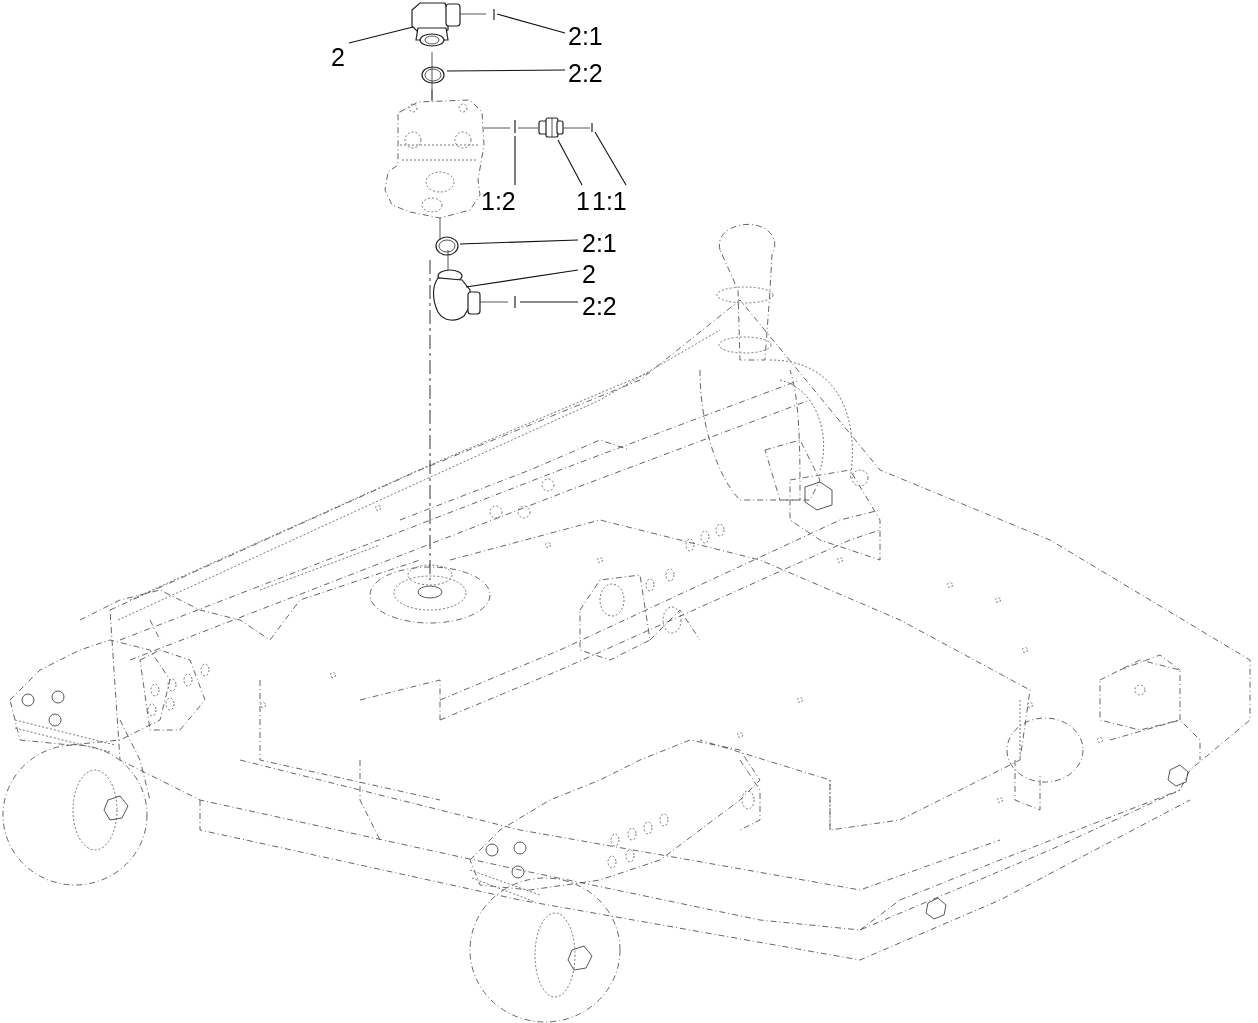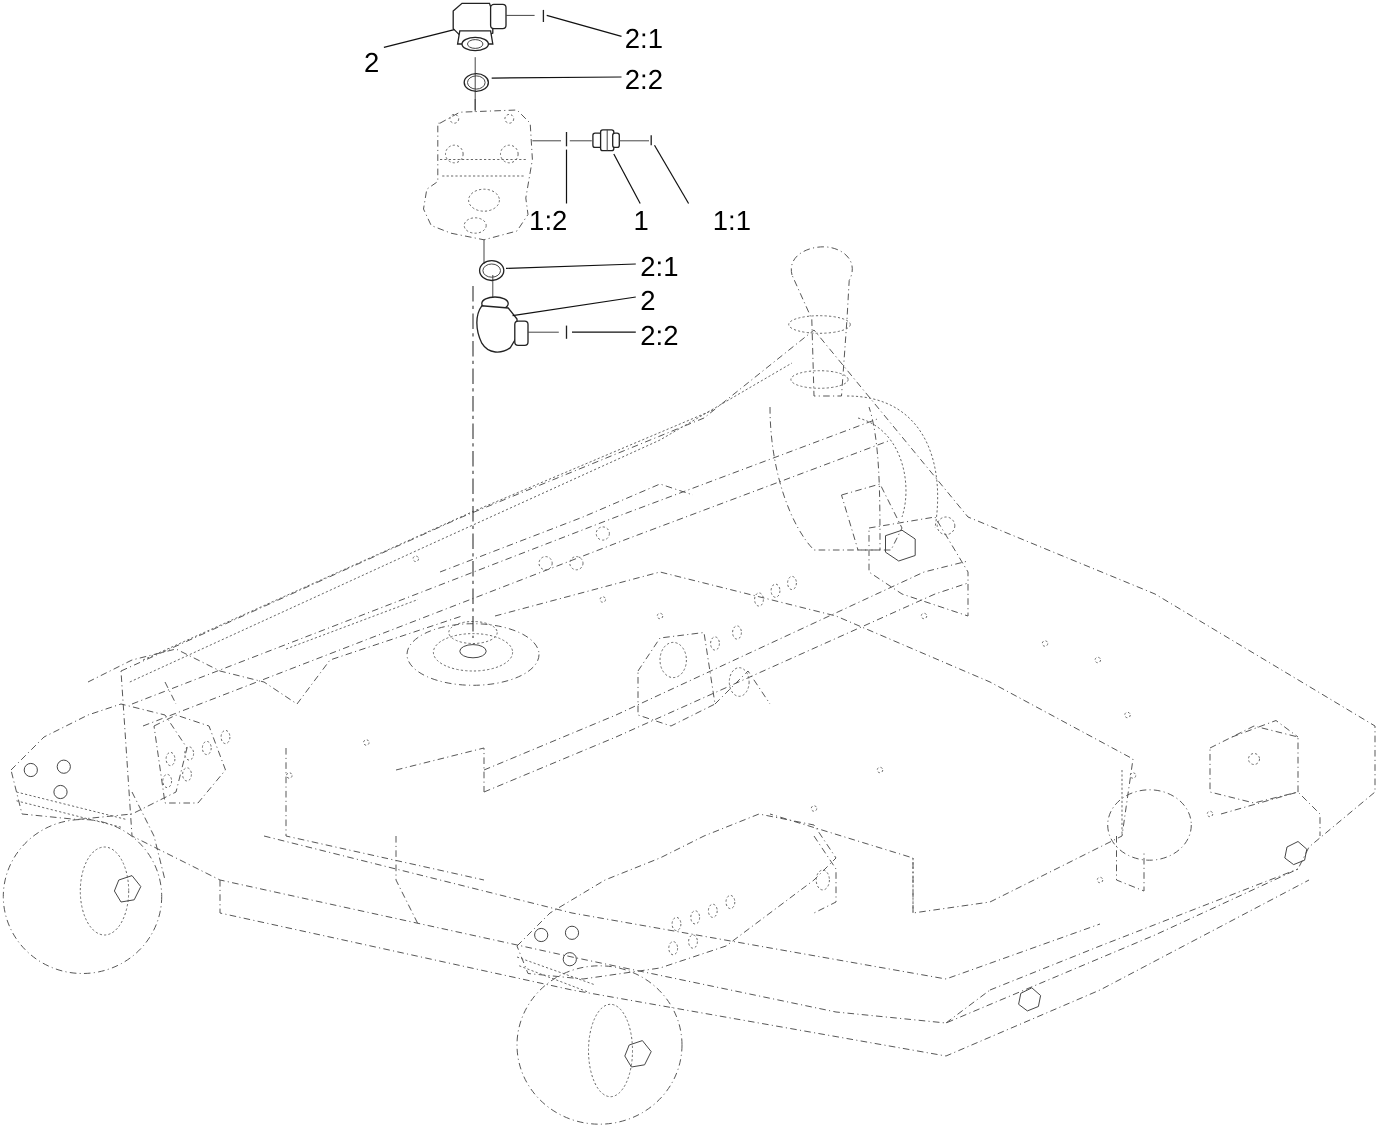--- a/index.html
+++ b/index.html
@@ -222,17 +222,17 @@
     <path class="leader" d="M466 287 L578 270"></path>
     <path class="leader" d="M520 302 L578 302"></path>
   </g>
 </svg>
 
 <div class="callout" style="left:331px;top:45px;">2</div>
 <div class="callout" style="left:568px;top:24px;">2:1</div>
 <div class="callout" style="left:568px;top:61px;">2:2</div>
 <div class="callout" style="left:481px;top:189px;">1:2</div>
 <div class="callout" style="left:576px;top:189px;">1</div>
-<div class="callout" style="left:648px;top:189px;">1:1</div>
+<div class="callout" style="left:592px;top:189px;">1:1</div>
 <div class="callout" style="left:582px;top:231px;">2:1</div>
 <div class="callout" style="left:582px;top:262px;">2</div>
 <div class="callout" style="left:582px;top:294px;">2:2</div>
 </div>
 
 </body></html>

